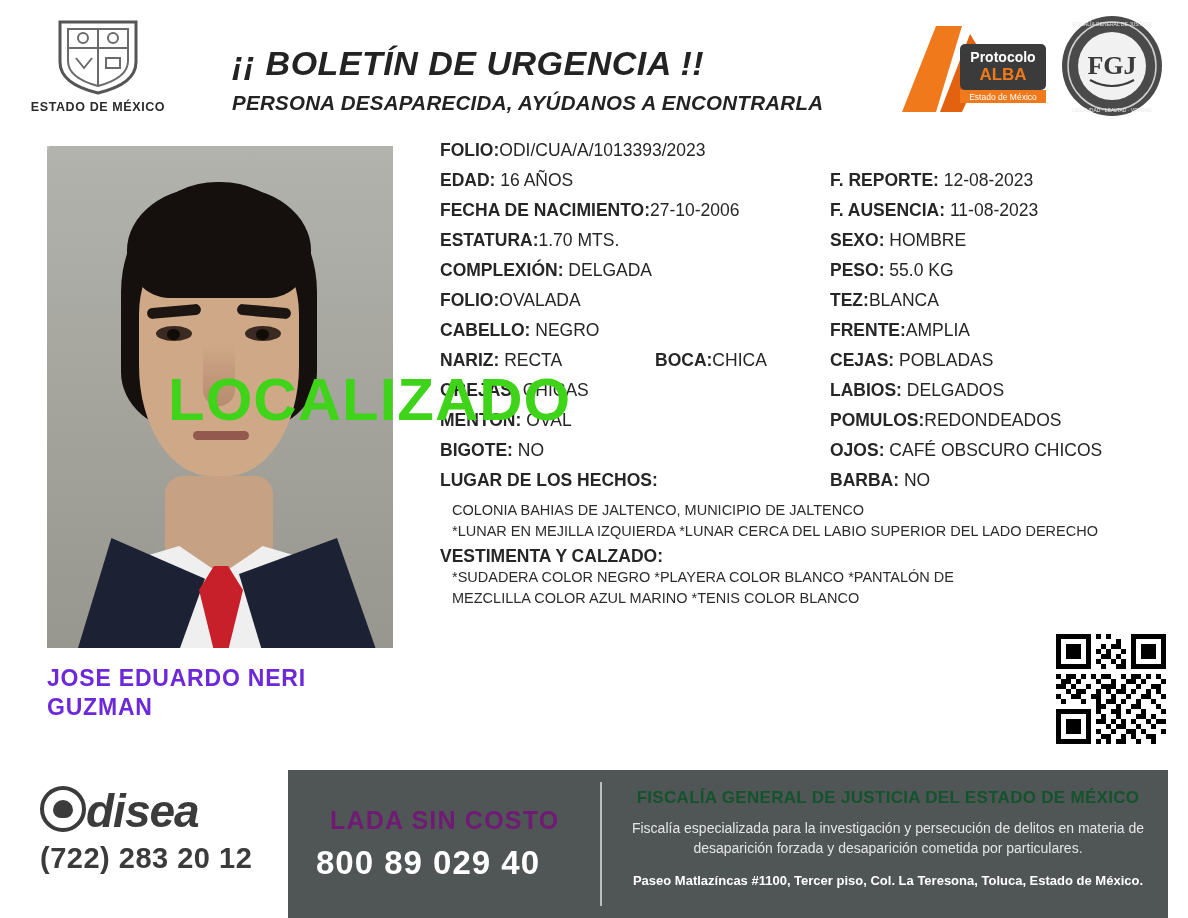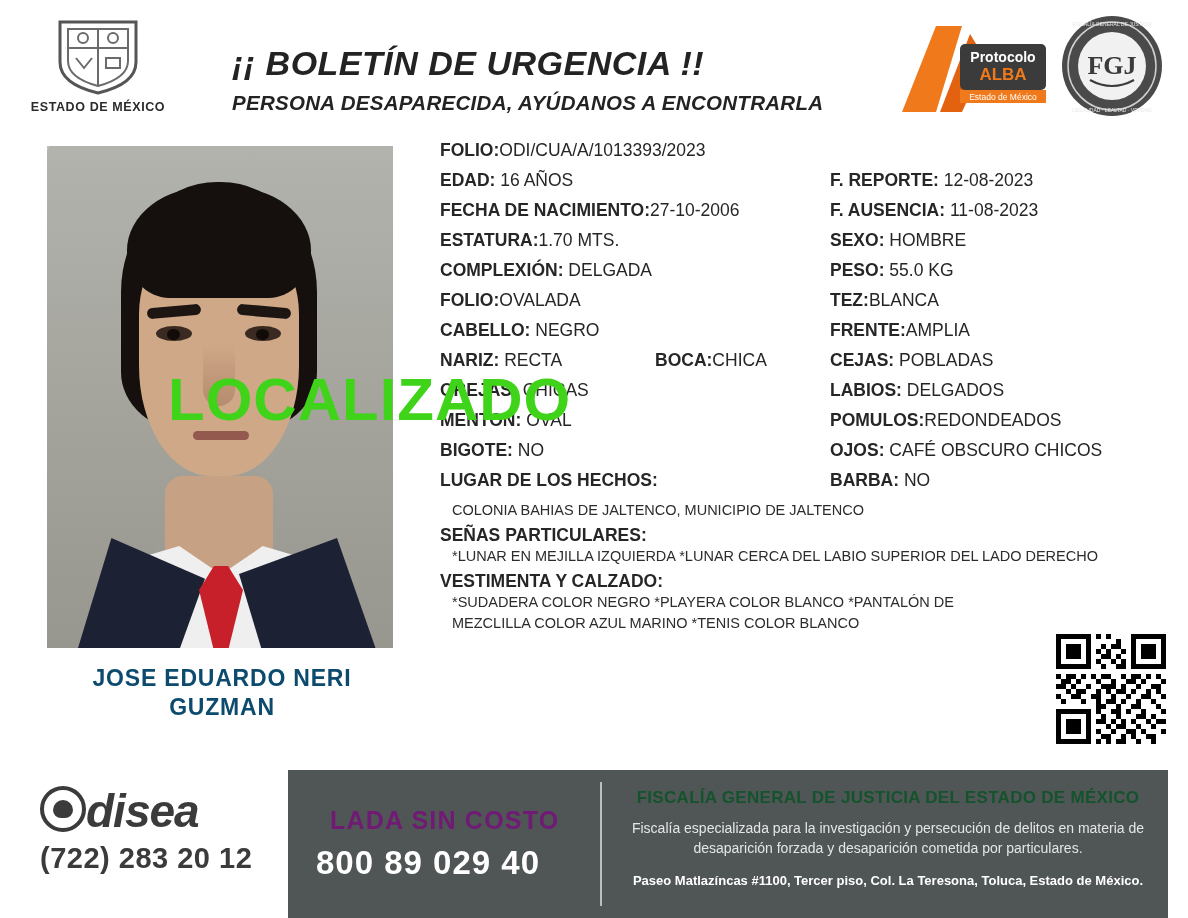--- a/index.html
+++ b/index.html
@@ -164,26 +164,26 @@
     position:absolute; left:152px; top:420px; width:44px; height:92px;
     background:#c8202b;
     clip-path: polygon(34% 0, 66% 0, 100% 26%, 62% 100%, 38% 100%, 0 26%);
   }
 
   .photo-name {
     position: absolute;
     left: 47px;
     top: 664px;
     width: 350px;
-    text-align: center;
+    text-align: left;
     font-size: 23px;
     font-weight: bold;
     letter-spacing: .8px;
     line-height: 1.25;
-    color: #0c4a6e;
+    color: #6d28d9;
   }
 
   
   .data {
     position: absolute;
     left: 440px;
     top: 140px;
     width: 730px;
     font-size: 17.5px;
     color: #262626;
@@ -541,21 +541,20 @@
       <span class="lbl">LUGAR DE LOS HECHOS:</span>
     </span>
     <span class="col-r">
       <span class="lbl">BARBA:</span>
       <span class="val">NO</span>
     </span>
   </div>
 
   <div class="blk-txt">COLONIA BAHIAS DE JALTENCO, MUNICIPIO DE JALTENCO</div>
 
-  <div class="blk-lbl">SEÑAS PARTICULARES:</div>
   <div class="blk-txt">*LUNAR EN MEJILLA  IZQUIERDA  *LUNAR CERCA DEL LABIO SUPERIOR  DEL LADO DERECHO</div>
 
   <div class="blk-lbl">VESTIMENTA Y CALZADO:</div>
   <div class="blk-txt" style="max-width:580px">*SUDADERA  COLOR NEGRO *PLAYERA COLOR BLANCO *PANTALÓN DE MEZCLILLA COLOR AZUL MARINO *TENIS COLOR BLANCO</div>
 </div>
 
 <div class="localizado">LOCALIZADO</div>
 
 <div class="qr">
   <svg width="110" height="110" viewBox="0 0 22 22" shape-rendering="crispEdges">

